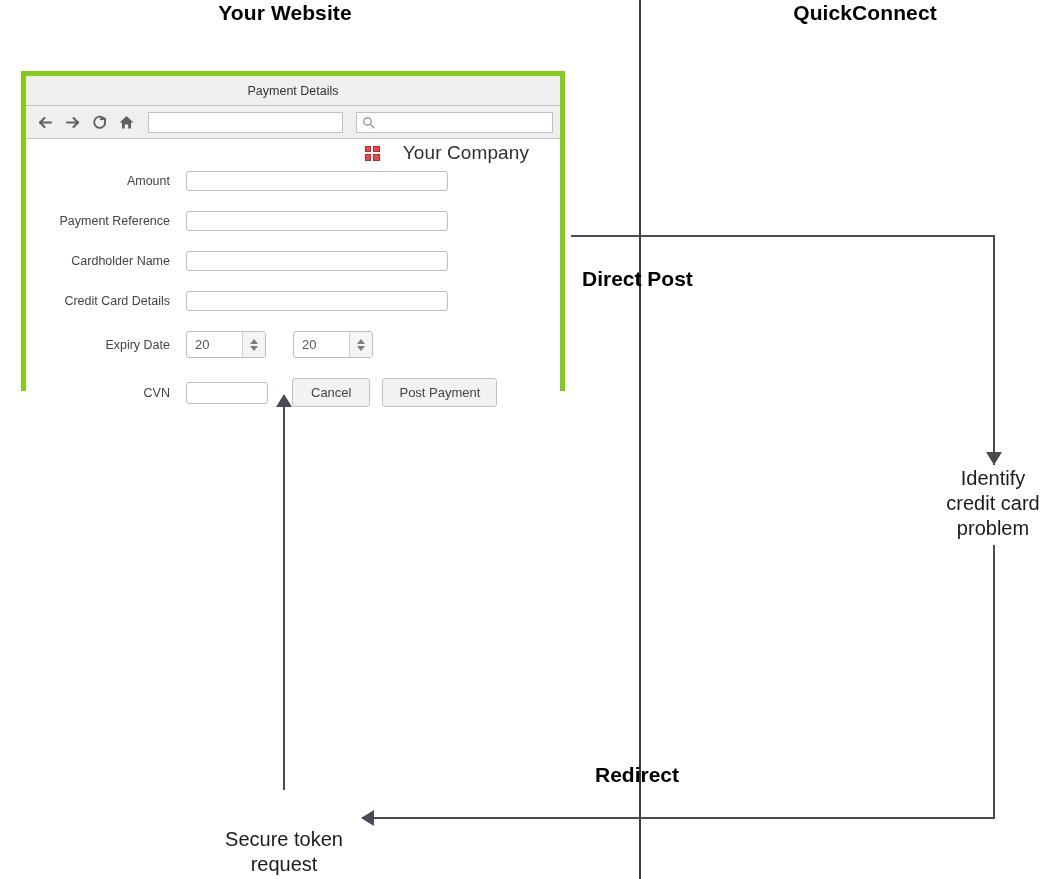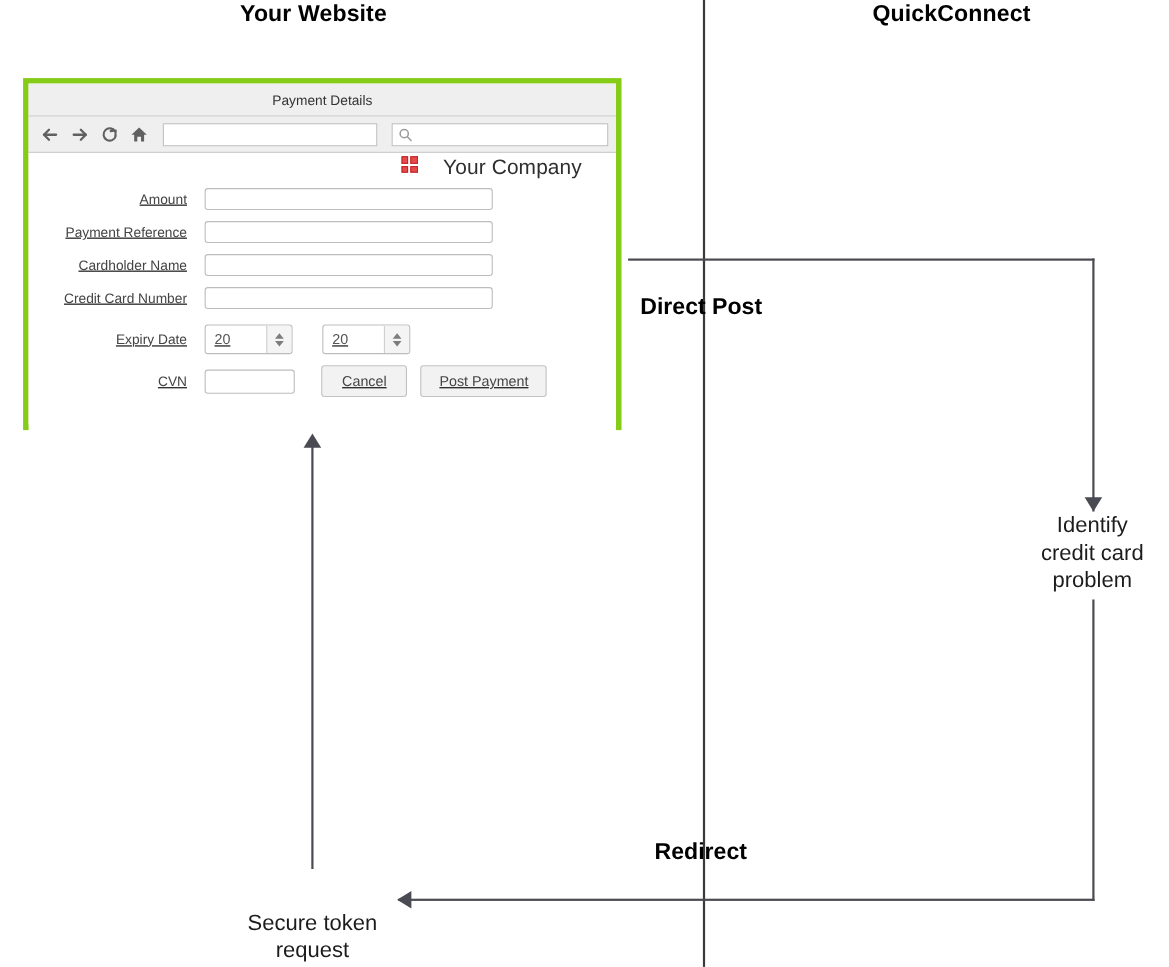--- a/index.html
+++ b/index.html
@@ -110,20 +110,21 @@
     height: 255px;
     background: #ffffff;
   }
 
   
   #company-brand {
     position: absolute;
     right: 31px;
     top: 3px;
     display: flex;
+    align-items: center;
     gap: 23px;
   }
   #logo-mark {
     width: 15px;
     height: 15px;
     display: grid;
     grid-template-columns: 1fr 1fr;
     grid-template-rows: 1fr 1fr;
     gap: 2px;
   }
@@ -142,22 +143,21 @@
   
   #payment-form {
     position: absolute;
     left: 0;
     top: 32px;
     width: 100%;
   }
   .form-row {
     display: flex;
     align-items: center;
-    margin-bottom: 10px;
-    text-decoration: underline;
+    margin-bottom: 20px;
   }
   .form-label {
     width: 160px;
     text-align: right;
     padding-right: 16px;
     font-size: 12.5px;
     color: #444444;
     white-space: nowrap;
     box-sizing: border-box;
   }
@@ -361,21 +361,21 @@
           <div class="form-label">Payment Reference</div>
           <div class="text-input" title=""></div>
         </div>
 
         <div class="form-row">
           <div class="form-label">Cardholder Name</div>
           <div class="text-input" title=""></div>
         </div>
 
         <div class="form-row">
-          <div class="form-label">Credit Card Number</div>
+          <div class="form-label">Credit Card Details</div>
           <div class="text-input" title=""></div>
         </div>
 
         <div class="form-row spacer-row">
           <div class="form-label">Expiry Date</div>
           <div class="spinner">
             <div class="spinner-value">20</div>
             <div class="spinner-btns">
               <span class="up"></span>
               <span class="down"></span>

